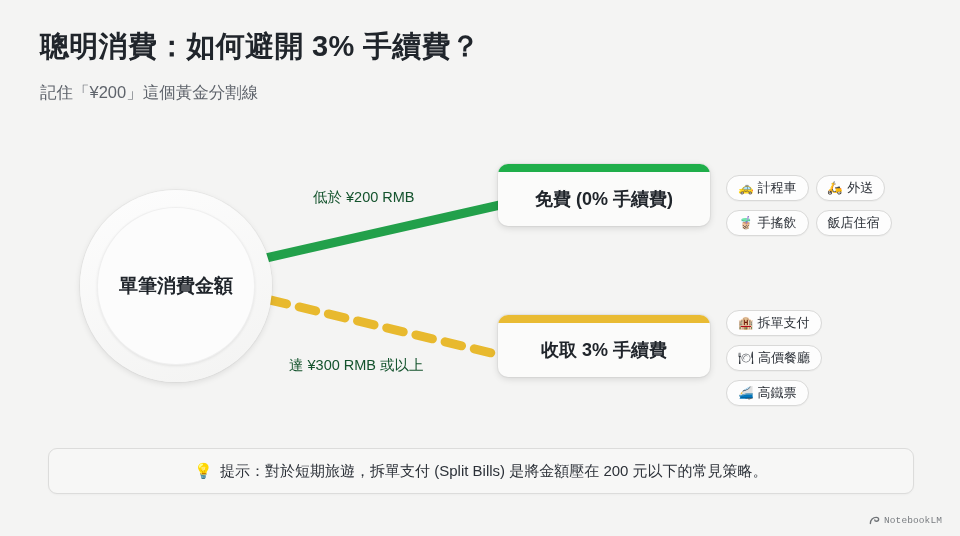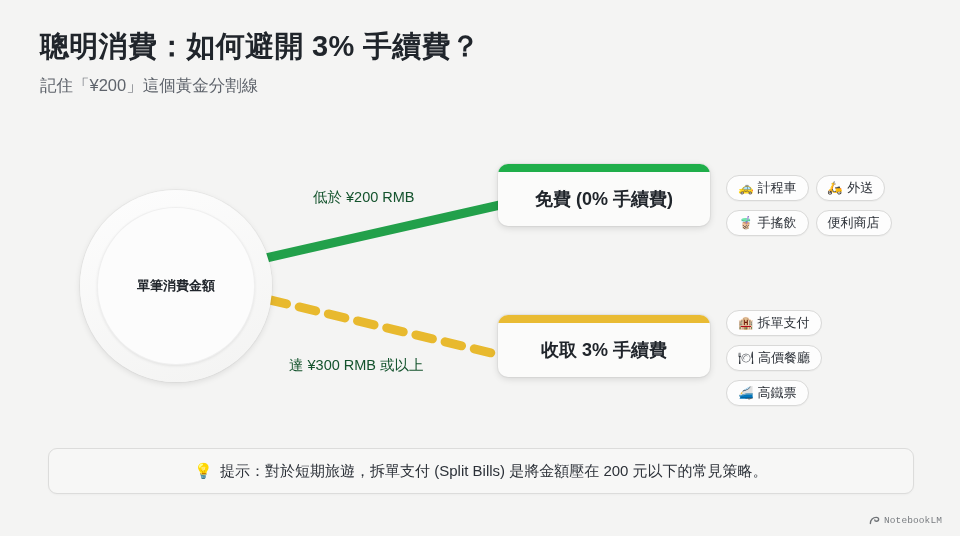--- a/index.html
+++ b/index.html
@@ -31,21 +31,21 @@
   }
   #title {
     font-size: 29px;
     font-weight: bold;
     color: #20252b;
     letter-spacing: 0.3px;
     line-height: 1.25;
     white-space: nowrap;
   }
   #subtitle {
-    margin-top: 11px;
+    margin-top: 18px;
     font-size: 16.5px;
     color: #5e636b;
     line-height: 1.3;
     white-space: nowrap;
   }
 
   
   #diagram {
     position: absolute;
     left: 0;
@@ -79,21 +79,21 @@
     width: 158px;
     height: 158px;
     border-radius: 50%;
     background: #fcfcfc;
     box-shadow: inset 0 0 0 1px rgba(0,0,0,0.05), 0 1px 3px rgba(0,0,0,0.08);
     display: flex;
     align-items: center;
     justify-content: center;
   }
   #source-label {
-    font-size: 13px;
+    font-size: 19px;
     font-weight: bold;
     color: #20252b;
     white-space: nowrap;
   }
 
   
   .edge-label {
     position: absolute;
     font-size: 14.5px;
     color: #14532d;
@@ -244,21 +244,21 @@
           <span class="tag-emoji">🛵</span>
           <span>外送</span>
         </span>
       </div>
       <div class="tag-row">
         <span class="tag">
           <span class="tag-emoji">🧋</span>
           <span>手搖飲</span>
         </span>
         <span class="tag">
-          <span>便利商店</span>
+          <span>飯店住宿</span>
         </span>
       </div>
     </div>
 
     <div class="tag-group" id="tags-fee">
       <div class="tag-row">
         <span class="tag">
           <span class="tag-emoji">🏨</span>
           <span>拆單支付</span>
         </span>

